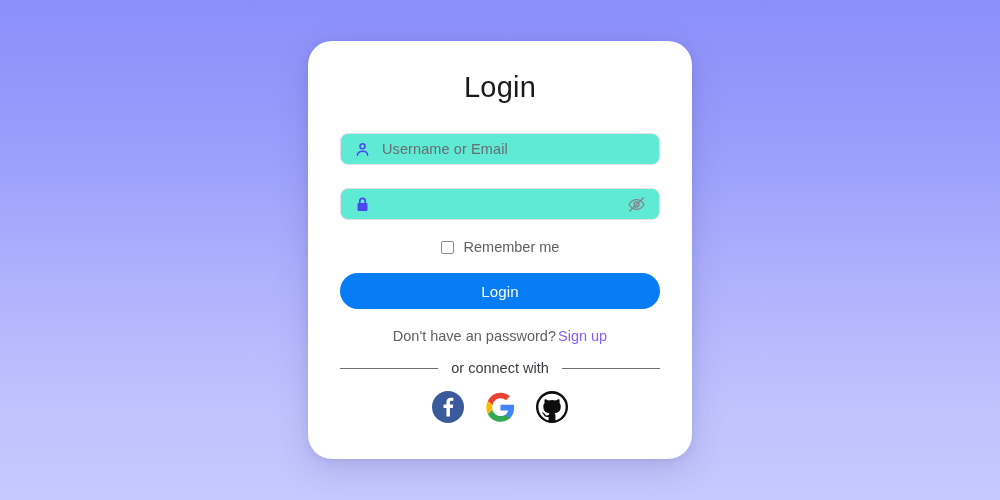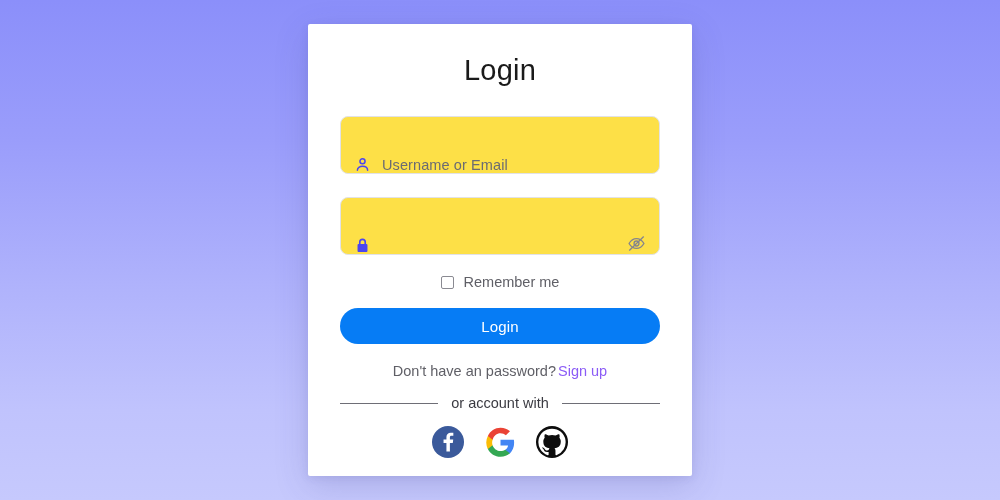--- a/index.html
+++ b/index.html
@@ -20,44 +20,44 @@
                 #c6c9fd 100%);
     display: flex;
     align-items: center;
     justify-content: center;
   }
 
   
   .card {
     width: 384px;
     background: #ffffff;
-    border-radius: 2px;
+    border-radius: 24px;
     box-shadow: 0 10px 34px rgba(60, 60, 140, 0.18),
                 0 2px 8px rgba(60, 60, 140, 0.10);
-    padding: 22px 32px 18px 32px;
+    padding: 22px 32px 36px 32px;
   }
 
   .card-title {
     text-align: center;
     font-size: 29px;
     font-weight: 500;
     letter-spacing: 0.2px;
     color: #1a1a1a;
     padding: 8px 0 6px 0;
   }
 
   
   .field {
     position: relative;
     display: flex;
-    align-items: flex-end;
-    height: 58px;
+    align-items: center;
+    height: 32px;
     border: 1px solid #e2e2e6;
     border-radius: 8px;
-    background: #fde047;
+    background: #5eead4;
     padding: 0 12px;
     margin-top: 23px;
   }
 
   .field-icon {
     display: flex;
     align-items: center;
     justify-content: center;
     width: 18px;
     height: 18px;
@@ -237,21 +237,21 @@
   </div>
 
   <button class="login-button">Login</button>
 
   <div class="signup-row">
     <span>Don't have an password?</span><a class="signup-link">Sign up</a>
   </div>
 
   <div class="divider">
     <span class="divider-line"></span>
-    <span class="divider-text">or account with</span>
+    <span class="divider-text">or connect with</span>
     <span class="divider-line"></span>
   </div>
 
   <div class="socials">
 
     <div class="social-btn social-facebook">
       <svg width="32" height="32" viewBox="0 0 32 32">
         <path d="M17.9 25.5v-8.6h2.9l.43-3.35h-3.33v-2.14c0-.97.27-1.63 1.66-1.63h1.78V6.79c-.31-.04-1.36-.13-2.59-.13-2.56 0-4.32 1.56-4.32 4.44v2.48h-2.9v3.35h2.9v8.6h3.47z" fill="#ffffff"></path>
       </svg>
     </div>

